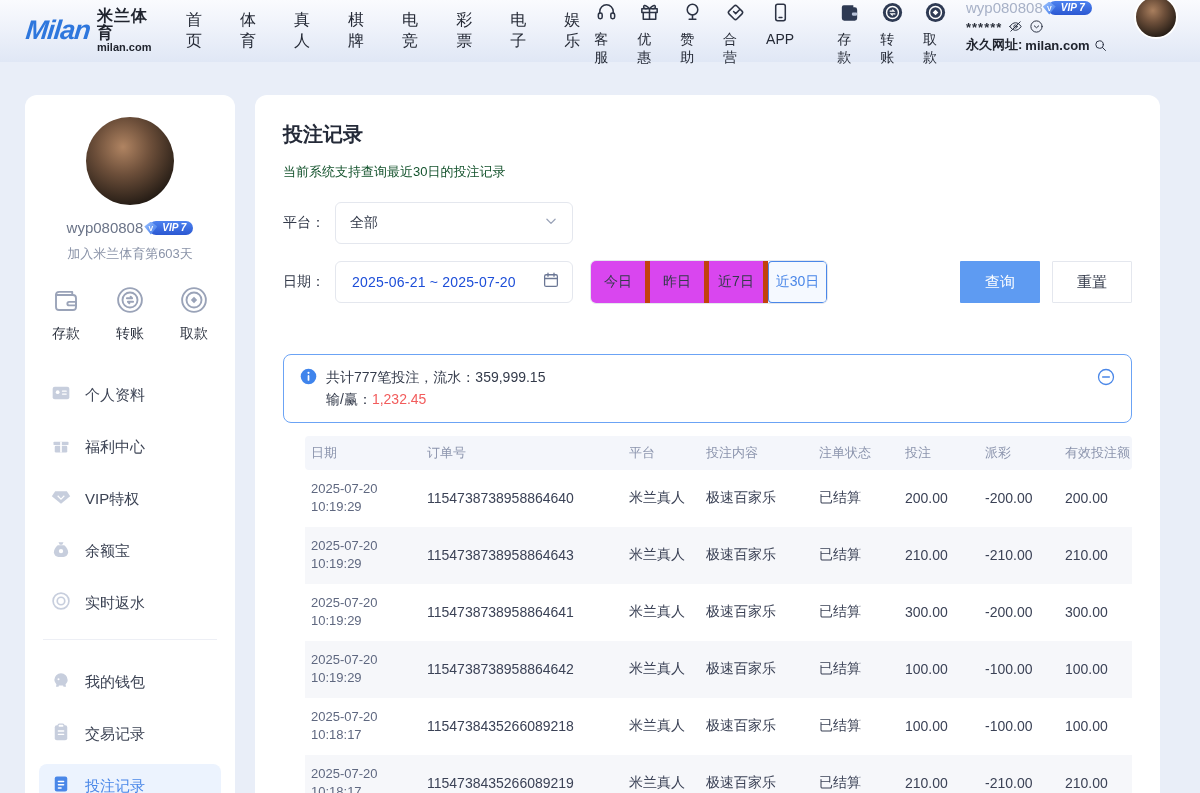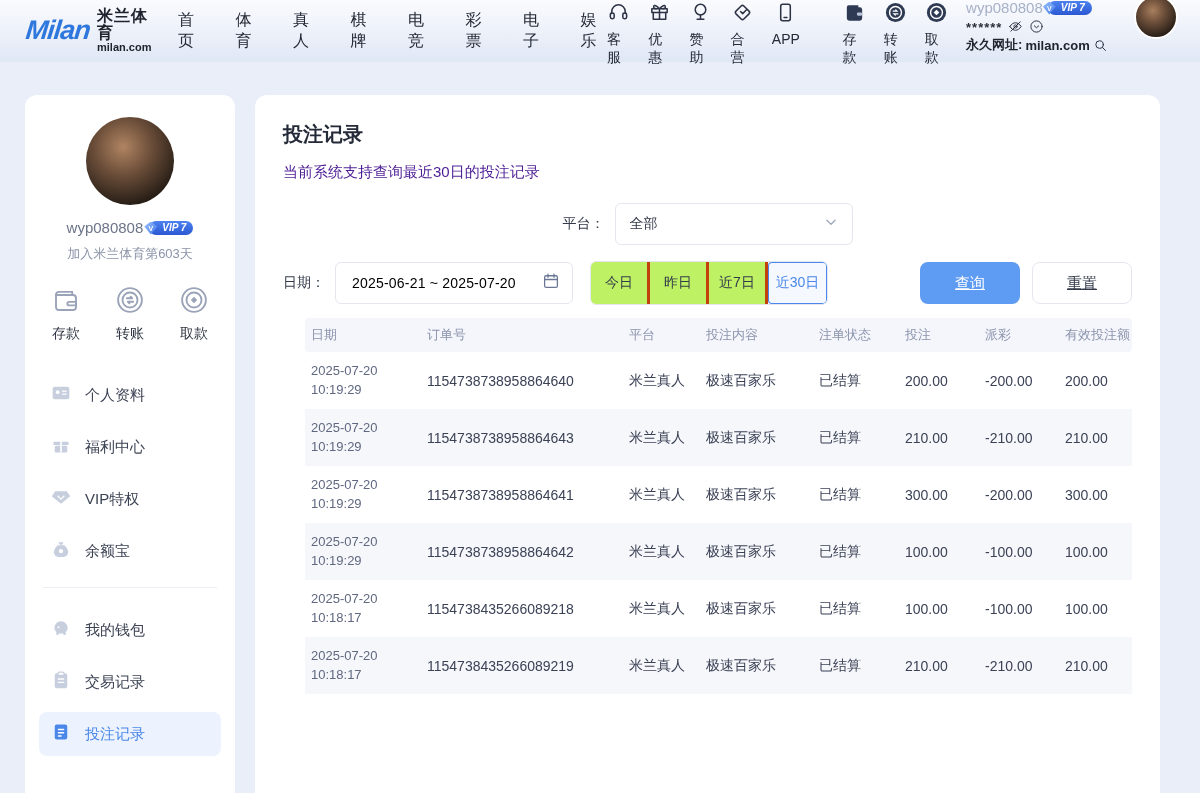--- a/index.html
+++ b/index.html
@@ -8,21 +8,21 @@
   .viewport { width:1200px; height:793px; overflow:hidden; position:relative; }
 
   
   .topbar { height:62px; background:linear-gradient(180deg,#fafbfe 0%,#e0e7f5 100%);
     display:flex; align-items:center; padding:0 22px 0 26px; }
   .logo { display:flex; align-items:center; gap:7px; margin-right:26px; cursor:pointer; }
   .logo-script { font-style:italic; font-weight:bold; font-size:27px; color:#2e77dd; letter-spacing:-1px; transform:skewX(-6deg); }
   .logo-cn { display:flex; flex-direction:column; line-height:1.05; }
   .logo-cn .cn { font-size:16px; font-weight:bold; color:#20242e; letter-spacing:1px; }
   .logo-cn .en { font-size:11px; font-weight:bold; color:#20242e; }
-  .nav { display:flex; gap:31px; font-size:16px; color:#252a36; }
+  .nav { display:flex; gap:24px; font-size:16px; color:#252a36; }
   .nav span { cursor:pointer; }
   .topbar-right { margin-left:auto; display:flex; align-items:flex-start; gap:18px; }
   .tb-item { display:flex; flex-direction:column; align-items:center; gap:3px; cursor:pointer; padding-top:6px; }
   .tb-item svg { width:23px; height:23px; }
   .tb-item .lbl { font-size:14px; color:#252a36; }
   .tb-group-gap { width:8px; }
   .icon-line { stroke:#2c3344; stroke-width:1.6; fill:none; stroke-linecap:round; stroke-linejoin:round; }
   .icon-fill { fill:#2e3a53; }
   .user-block { display:flex; flex-direction:column; gap:1px; padding-top:4px; min-width:150px; }
   .user-row1 { display:flex; align-items:center; gap:5px; }
@@ -58,34 +58,34 @@
   .menu-item .lbl { font-size:15px; color:#3c4354; }
   .menu-item.active { background:#ecf3fe; }
   .menu-item.active .lbl { color:#4a87e8; }
   .mi-gray { fill:#c7cedd; }
   .mi-blue { fill:#4a87e8; }
   .side-divider { height:1px; background:#edeff5; margin:14px 4px 20px; }
 
   
   .main { flex:1; padding:26px 28px; height:760px; }
   .page-title { font-size:20px; font-weight:600; color:#242a38; }
-  .page-subtitle { font-size:15px; color:#4c1d95; margin-top:15px; }
-  .filter-row { display:flex; align-items:center; margin-top:21px;justify-content:center; }
+  .page-subtitle { font-size:13px; color:#14532d; margin-top:15px; }
+  .filter-row { display:flex; align-items:center; margin-top:21px; }
   .filter-label { font-size:14px; color:#333a4a; width:52px; }
   .select-box { width:238px; height:42px; border:1px solid #e4e7ee; border-radius:6px; display:flex; align-items:center; padding:8px 14px; cursor:pointer; background:#fff; }
   .select-box .val { font-size:14px; color:#333a4a; flex:1; }
   .date-row { display:flex; align-items:center; margin-top:16px; }
   .date-input { width:238px; height:42px; border:1px solid #e4e7ee; border-radius:6px; display:flex; align-items:center; padding:0 12px 0 16px; cursor:pointer; background:#fff; }
-  .date-input .val { font-size:14px; color:#000000; flex:1; letter-spacing:.2px; }
+  .date-input .val { font-size:14px; color:#1d4ed8; flex:1; letter-spacing:.2px; }
   .shortcuts { display:flex; margin-left:17px; border:1px solid #e4e7ee; border-radius:6px; overflow:hidden; }
-  .sc-btn { width:59px; height:42px; display:flex; align-items:center; justify-content:center; font-size:14px; color:#333a4a; background:#bef264; border-right:3px solid #c2410c; cursor:pointer; }
+  .sc-btn { width:59px; height:42px; display:flex; align-items:center; justify-content:center; font-size:14px; color:#333a4a; background:#d946ef; border-right:5px solid #c2410c; cursor:pointer; }
   .sc-btn:last-child { border-right:none; }
   .sc-btn.active { color:#4a87e8; background:#f5f9ff; box-shadow:inset 0 0 0 1px #4a87e8; border-radius:4px; }
   .actions { margin-left:auto; display:flex; gap:12px; }
-  .btn { width:100px; height:42px; border-radius:8px; display:flex; align-items:center; justify-content:center; font-size:15px; cursor:pointer;text-decoration:underline; }
+  .btn { width:80px; height:42px; border-radius:1px; display:flex; align-items:center; justify-content:center; font-size:15px; cursor:pointer; }
   .btn-primary { background:#5e9bf2; color:#fff; }
   .btn-plain { background:#fff; border:1px solid #e4e7ee; color:#333a4a; }
 
   .summary-box { margin-top:50px; border:1px solid #6ba3f5; border-radius:8px; padding:11px 16px; display:flex; align-items:flex-start; }
   .sum-icon { margin-top:2px; }
   .sum-lines { margin-left:9px; flex:1; }
   .sum-line { font-size:14px; color:#333a4a; line-height:1.6; }
   .sum-red { color:#f25c5c; }
   .sum-collapse { margin-left:12px; margin-top:2px; cursor:pointer; }
 
@@ -296,20 +296,27 @@
           <span class="lbl">VIP特权</span>
         </div>
         <div class="menu-item">
           <span><svg viewBox="0 0 24 24" width="20" height="20">
                 <path class="mi-gray" d="M9 4h6l-1.5 3h-3z"></path>
                 <path class="mi-gray" d="M8 7.5h8c3 2.5 4.5 5.5 4.5 8.5a5.5 5.5 0 0 1-5.5 5.5h-6A5.5 5.5 0 0 1 3.5 16c0-3 1.5-6 4.5-8.5z"></path>
                 <circle cx="12" cy="14.5" r="2.6" fill="#fff"></circle>
               </svg></span>
           <span class="lbl">余额宝</span>
         </div>
+        <div class="menu-item">
+          <span><svg viewBox="0 0 24 24" width="20" height="20">
+                <circle cx="12" cy="12" r="9.5" fill="none" stroke="#c7cedd" stroke-width="2"></circle>
+                <circle cx="12" cy="12" r="4.5" fill="none" stroke="#c7cedd" stroke-width="2"></circle>
+              </svg></span>
+          <span class="lbl">实时返水</span>
+        </div>
 
         <div class="side-divider"></div>
 
         <div class="menu-item">
           <span><svg viewBox="0 0 24 24" width="20" height="20">
                 <path class="mi-gray" d="M4 12a8 8 0 0 1 16 0c0 2-1 3.8-2.5 5l.5 3h-3l-.5-1.5h-5L9 20H6l.5-3A7.9 7.9 0 0 1 4 12z"></path>
                 <circle cx="9" cy="11" r="1.2" fill="#fff"></circle>
               </svg></span>
           <span class="lbl">我的钱包</span>
         </div>
@@ -362,20 +369,37 @@
           <div class="sc-btn">昨日</div>
           <div class="sc-btn">近7日</div>
           <div class="sc-btn active">近30日</div>
         </div>
         <div class="actions">
           <div class="btn btn-primary">查询</div>
           <div class="btn btn-plain">重置</div>
         </div>
       </div>
 
+      <div class="summary-box">
+        <span class="sum-icon"><svg width="17" height="17" viewBox="0 0 24 24">
+              <circle cx="12" cy="12" r="11" fill="#3f84ec"></circle>
+              <rect x="10.8" y="10" width="2.4" height="8" rx="1.2" fill="#fff"></rect>
+              <circle cx="12" cy="6.8" r="1.5" fill="#fff"></circle>
+            </svg></span>
+        <div class="sum-lines">
+          <div class="sum-line">共计777笔投注，流水：359,999.15</div>
+          <div class="sum-line">
+            <span>输/赢：</span><span class="sum-red">1,232.45</span>
+          </div>
+        </div>
+        <span class="sum-collapse"><svg width="18" height="18" viewBox="0 0 24 24">
+              <circle cx="12" cy="12" r="10" fill="none" stroke="#4a87e8" stroke-width="1.7"></circle>
+              <path d="M7.5 12h9" stroke="#4a87e8" stroke-width="1.7" stroke-linecap="round"></path>
+            </svg></span>
+      </div>
 
       <div class="table">
         <div class="t-head">
           <span class="th">日期</span>
           <span class="th">订单号</span>
           <span class="th">平台</span>
           <span class="th">投注内容</span>
           <span class="th">注单状态</span>
           <span class="th">投注</span>
           <span class="th">派彩</span>

